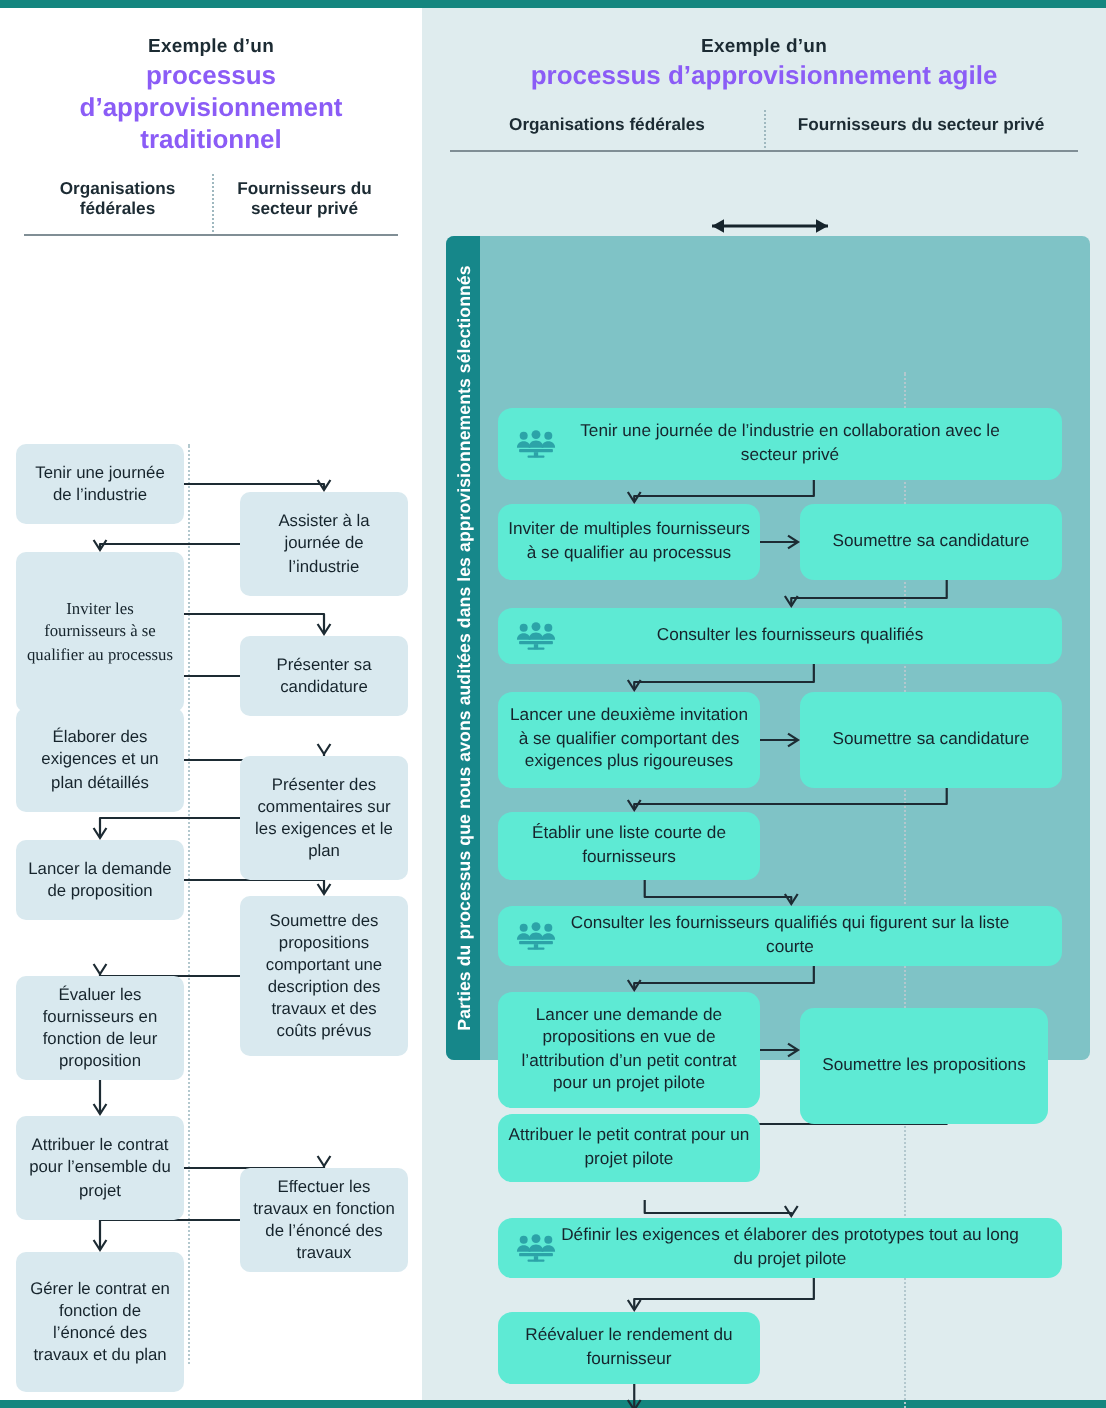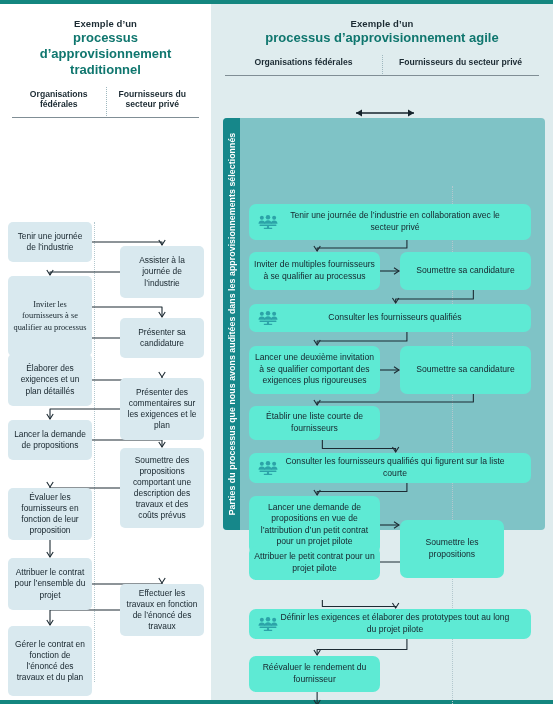--- a/index.html
+++ b/index.html
@@ -28,21 +28,21 @@
   .panel-right {
     position:absolute; left:211px; top:4px; width:342px; height:696px;
     background:#dfecee;
   }
 
   .title-kicker {
     font-size:9.5px; font-weight:700; text-align:center; color:#1c2b33;
     letter-spacing:0.1px;
   }
   .title-main {
-    font-size:13px; font-weight:700; text-align:center; color:#0f766e;
+    font-size:13px; font-weight:700; text-align:center; color:#8b5cf6;
     line-height:1.22; margin-top:1px;
   }
 
   .colheads { display:flex; margin-top:11px; position:relative; }
   .colhead {
     flex:1; text-align:center; font-size:8.6px; font-weight:700;
     line-height:1.25; color:#1c2b33;
   }
   .colhead-divider {
     position:absolute; top:-2px; bottom:-6px; left:50%;
@@ -166,21 +166,21 @@
         <div class="node" style="left: 120px; top: 200px; width: 84px; height: 40px;">
           <span class="ntext">Présenter sa candidature</span>
         </div>
         <div class="node" style="left: 8px; top: 236px; width: 84px; height: 52px;">
           <span class="ntext">Élaborer des exigences et un plan détaillés</span>
         </div>
         <div class="node" style="left: 120px; top: 260px; width: 84px; height: 62px;">
           <span class="ntext">Présenter des commentaires sur les exigences et le plan</span>
         </div>
         <div class="node" style="left: 8px; top: 302px; width: 84px; height: 40px;">
-          <span class="ntext">Lancer la demande de propositions</span>
+          <span class="ntext">Lancer la demande de proposition</span>
         </div>
         <div class="node" style="left: 120px; top: 330px; width: 84px; height: 80px;">
           <span class="ntext">Soumettre des propositions comportant une description des travaux et des coûts prévus</span>
         </div>
         <div class="node" style="left: 8px; top: 370px; width: 84px; height: 52px;">
           <span class="ntext">Évaluer les fournisseurs en fonction de leur proposition</span>
         </div>
         <div class="node" style="left: 8px; top: 440px; width: 84px; height: 52px;">
           <span class="ntext">Attribuer le contrat pour l’ensemble du projet</span>
         </div>
@@ -299,24 +299,24 @@
               <path d="M8.2 11.4c0-2.8 2.1-4.6 4.8-4.6s4.8 1.8 4.8 4.6z" fill="#2ca3a8"></path>
               <rect x="2" y="12.2" width="22" height="2.1" rx="0.6" fill="#2ca3a8"></rect>
               <rect x="11.6" y="14.3" width="2.8" height="3.3" fill="#2ca3a8"></rect>
               <rect x="7.5" y="16.4" width="11" height="1.6" rx="0.5" fill="#2ca3a8"></rect>
             </svg></span>
           <span class="ntext">Consulter les fournisseurs qualifiés qui figurent sur la liste courte</span>
         </div>
         <div class="node white" style="left: 38px; top: 420px; width: 131px; height: 58px;">
           <span class="ntext">Lancer une demande de propositions en vue de l’attribution d’un petit contrat pour un projet pilote</span>
         </div>
-        <div class="node white" style="left: 189px; top: 444px; width: 104px; height: 58px;">
+        <div class="node white" style="left: 189px; top: 428px; width: 124px; height: 58px;">
           <span class="ntext">Soumettre les propositions</span>
         </div>
-        <div class="node white" style="left: 38px; top: 470px; width: 131px; height: 34px;">
+        <div class="node white" style="left: 38px; top: 481px; width: 131px; height: 34px;">
           <span class="ntext">Attribuer le petit contrat pour un projet pilote</span>
         </div>
         <div class="node white withicon" style="left: 38px; top: 533px; width: 282px; height: 30px;">
           <span class="icon-people"><svg viewBox="0 0 26 18" width="20" height="14">
               <circle cx="5" cy="3.6" r="2.6" fill="#2ca3a8"></circle>
               <circle cx="21" cy="3.6" r="2.6" fill="#2ca3a8"></circle>
               <circle cx="13" cy="2.9" r="2.9" fill="#2ca3a8"></circle>
               <path d="M0.6 11.4c0-2.6 1.9-4.2 4.4-4.2s4.4 1.6 4.4 4.2z" fill="#2ca3a8"></path>
               <path d="M16.6 11.4c0-2.6 1.9-4.2 4.4-4.2s4.4 1.6 4.4 4.2z" fill="#2ca3a8"></path>
               <path d="M8.2 11.4c0-2.8 2.1-4.6 4.8-4.6s4.8 1.8 4.8 4.6z" fill="#2ca3a8"></path>

